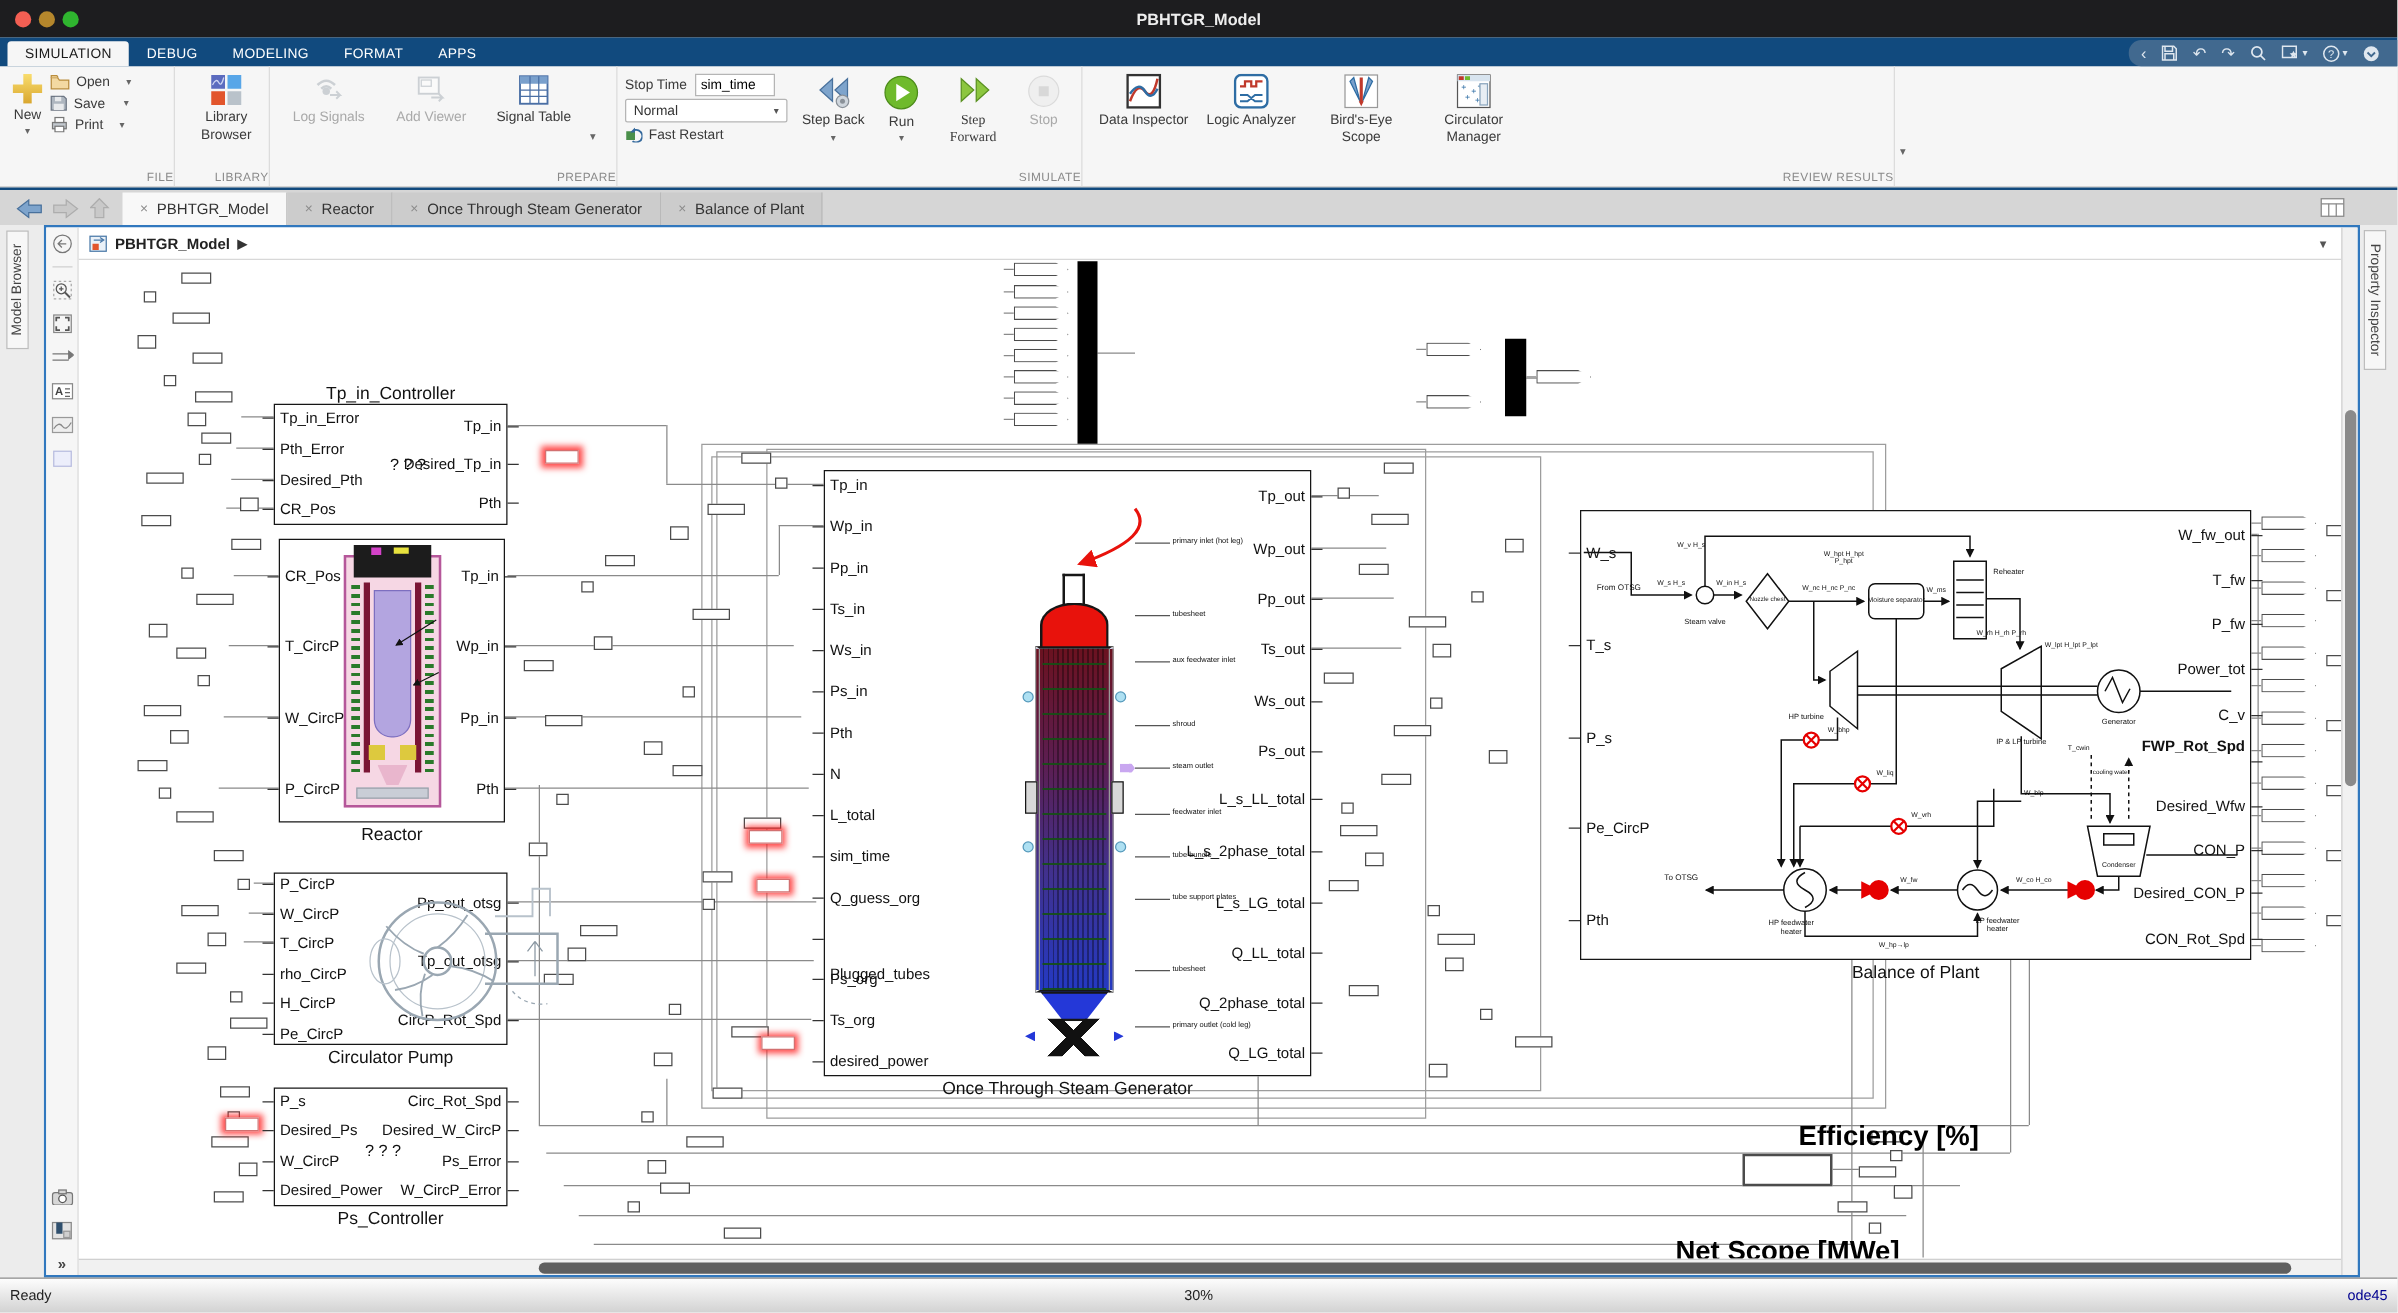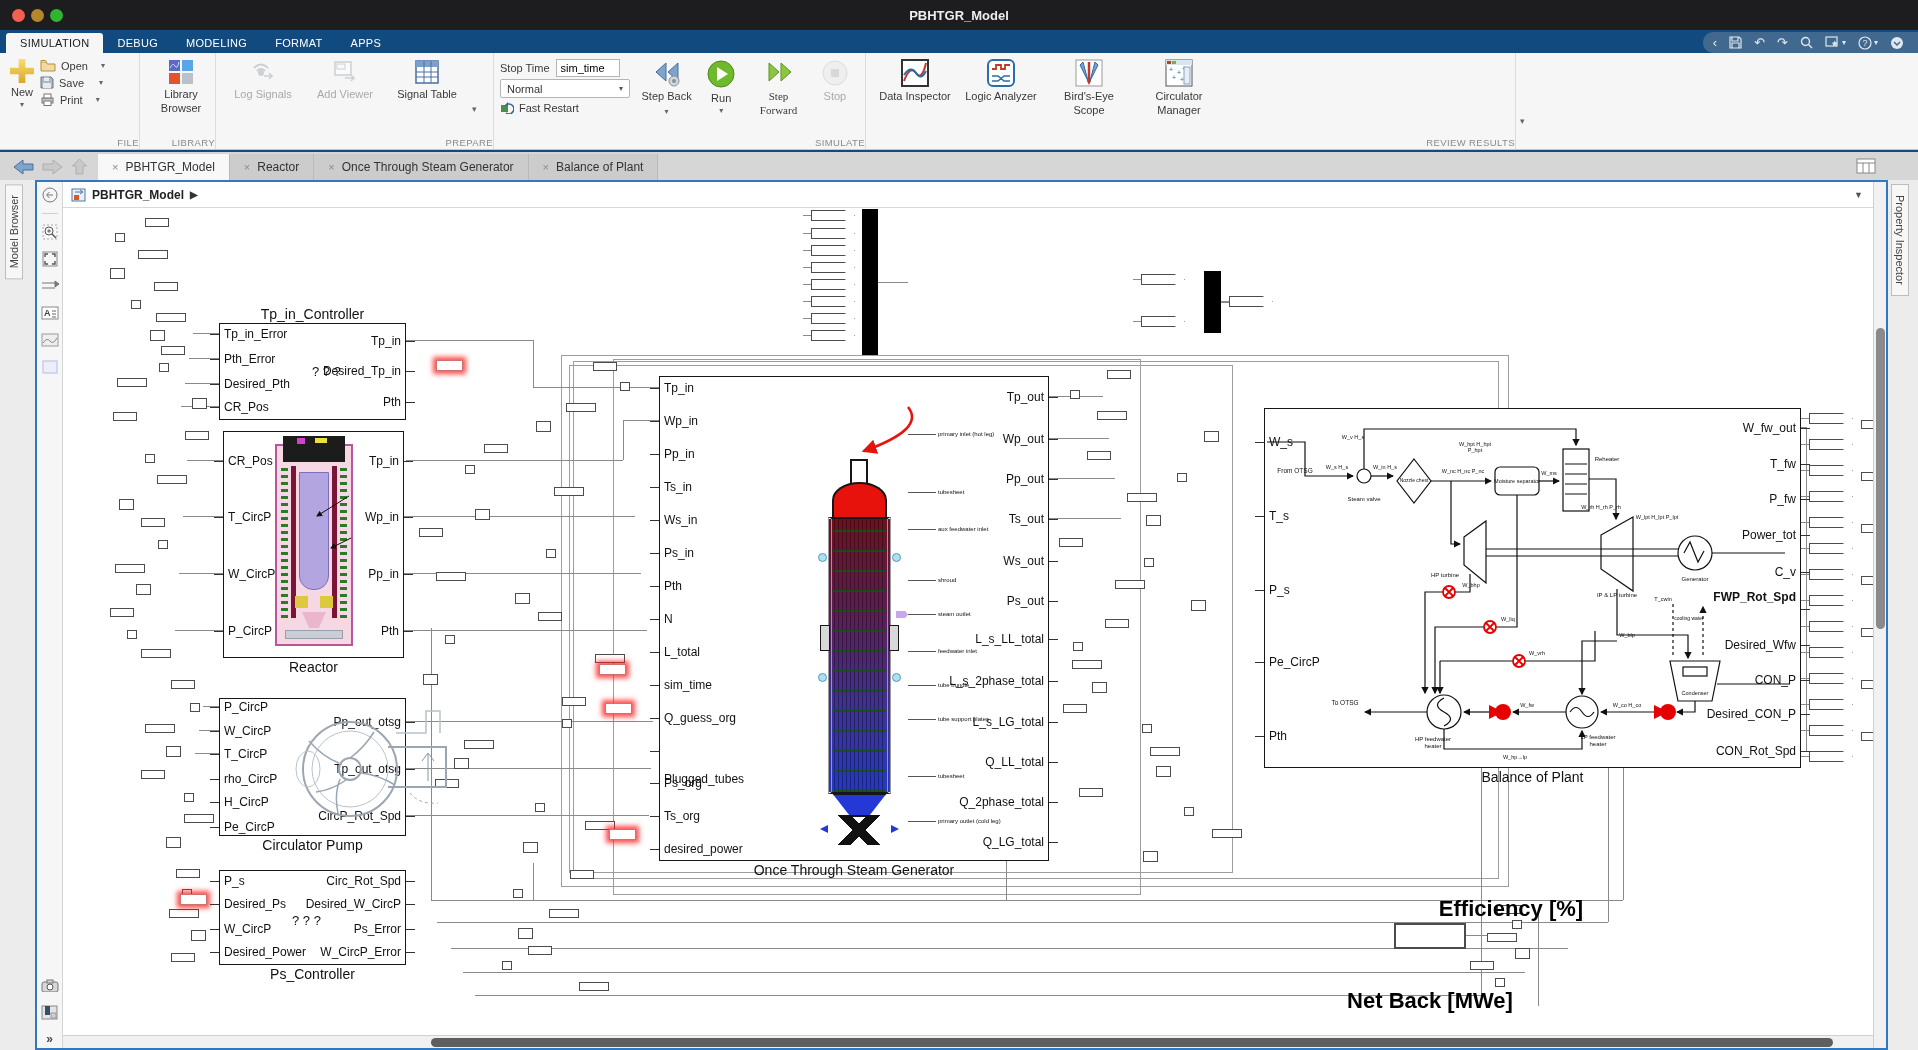--- a/index.html
+++ b/index.html
@@ -668,21 +668,21 @@
               <div class="mini" style="left: 1451.77px; top: 740.387px; width: 15px; height: 11px;"></div>
               <div class="mini" style="left: 1407.28px; top: 753.143px; width: 24px; height: 9px;"></div>
               <div class="mini" style="left: 1432.08px; top: 769.795px; width: 10px; height: 9px;"></div>
               <div class="glowb" style="left: 373px; top: 152px; width: 27px; height: 11px;"></div>
               <div class="glowb" style="left: 536px; top: 456px; width: 27px; height: 11px;"></div>
               <div class="glowb" style="left: 542px; top: 495px; width: 27px; height: 11px;"></div>
               <div class="glowb" style="left: 546px; top: 621px; width: 27px; height: 11px;"></div>
               <div class="glowb" style="left: 117px; top: 686px; width: 27px; height: 11px;"></div>
               <div class="mini" style="left: 1331px; top: 715px; width: 72px; height: 26px; border-width: 2px;"></div>
               <div class="annot" style="left: 1448px; top: 688px; font-size: 22px;">Efficiency [%]</div>
-              <div class="annot" style="left: 1367px; top: 780px; font-size: 22px;">Net Back [MWe]</div>
+              <div class="annot" style="left: 1367px; top: 780px; font-size: 22px;">Net Scope [MWe]</div>
               <div class="sim-block" style="left: 156px; top: 115px; width: 187px; height: 97px;">
                 <div class="block-title" style="top: -18px;">Tp_in_Controller</div>
                 <div class="port in" style="top: 4px;">Tp_in_Error</div>
                 <i class="stub" style="left: -10px; top: 10px;"></i>
                 <div class="port in" style="top: 29px;">Pth_Error</div>
                 <i class="stub" style="left: -10px; top: 35px;"></i>
                 <div class="port in" style="top: 54px;">Desired_Pth</div>
                 <i class="stub" style="left: -10px; top: 60px;"></i>
                 <div class="port in" style="top: 77px;">CR_Pos</div>
                 <i class="stub" style="left: -10px; top: 83px;"></i>
@@ -997,13 +997,18 @@
       <div id="vscroll">
           <div id="vthumb" style="top:146px;height:301px;"></div>
         </div>
     </div>
 
     <div id="rightstrip" class="vstrip">
       <div class="vtab">Property Inspector</div>
     </div>
   </div>
 
+  <div id="statusbar">
+    <span class="left">Ready</span>
+    <span class="center">30%</span>
+    <span class="right">ode45</span>
+  </div>
 </div>
 
 </body></html>

